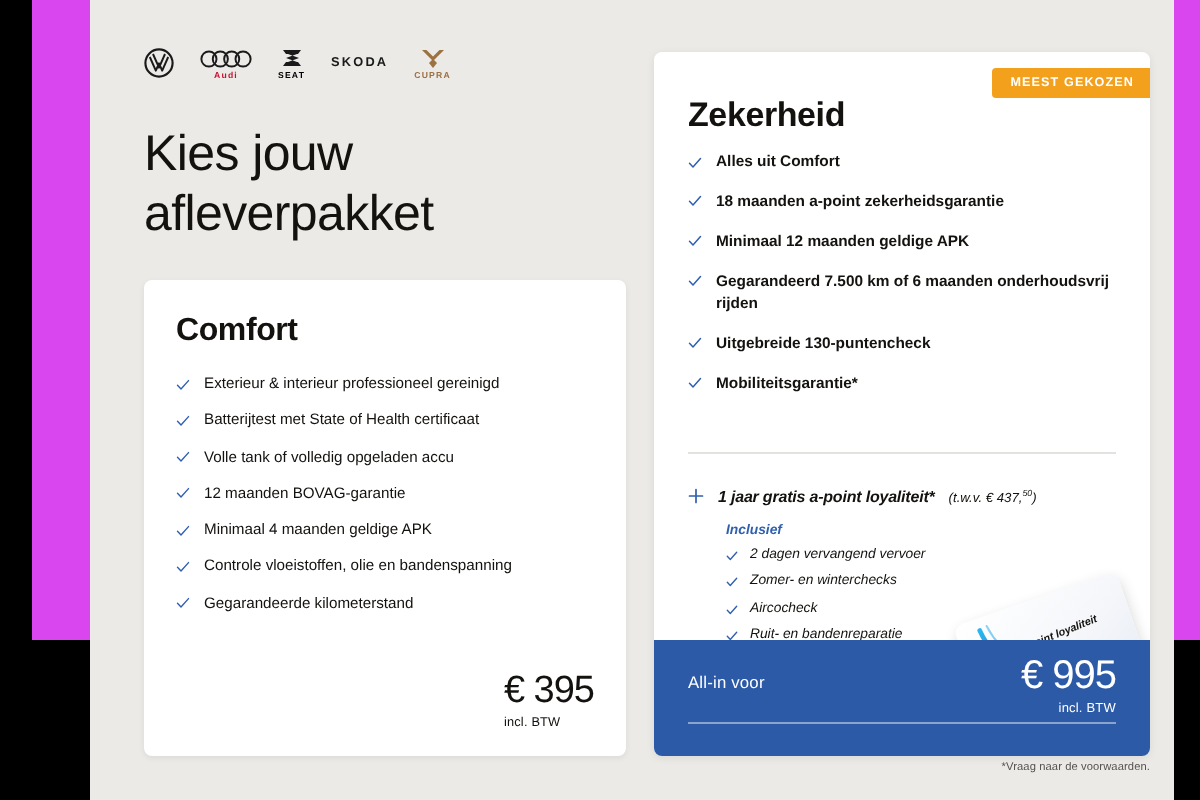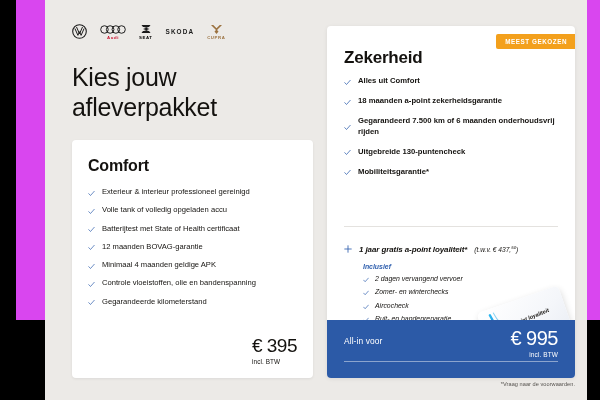--- a/index.html
+++ b/index.html
@@ -72,21 +72,21 @@
   #comfort-title {
     font-size:16px;
     font-weight:700;
     color:#14120f;
     letter-spacing:-0.2px;
     margin-bottom:12px;
   }
   .feat-list { list-style:none; }
   .feat {
     display:flex;
-    align-items:center;
+    align-items:flex-start;
     gap:7px;
     margin-bottom:7.5px;
   }
   .feat-text {
     font-size:7.6px;
     line-height:1.42;
     color:#14120f;
   }
   .check {
     flex:0 0 auto;
@@ -330,29 +330,29 @@
                 </svg>
             </span>
             <span class="feat-text">Exterieur &amp; interieur professioneel gereinigd</span>
           </li>
           <li class="feat">
             <span class="check">
               <svg width="7" height="7" viewBox="0 0 14 14">
                   <path d="M1.5 7.3 L5 11 L12.5 2.6" fill="none" stroke="#2f5fae" stroke-width="1.4" stroke-linecap="round" stroke-linejoin="round"></path>
                 </svg>
             </span>
+            <span class="feat-text">Batterijtest met State of Health certificaat</span>
+          </li>
+          <li class="feat">
+            <span class="check">
+              <svg width="7" height="7" viewBox="0 0 14 14">
+                  <path d="M1.5 7.3 L5 11 L12.5 2.6" fill="none" stroke="#2f5fae" stroke-width="1.4" stroke-linecap="round" stroke-linejoin="round"></path>
+                </svg>
+            </span>
             <span class="feat-text">Volle tank of volledig opgeladen accu</span>
-          </li>
-          <li class="feat">
-            <span class="check">
-              <svg width="7" height="7" viewBox="0 0 14 14">
-                  <path d="M1.5 7.3 L5 11 L12.5 2.6" fill="none" stroke="#2f5fae" stroke-width="1.4" stroke-linecap="round" stroke-linejoin="round"></path>
-                </svg>
-            </span>
-            <span class="feat-text">Batterijtest met State of Health certificaat</span>
           </li>
           <li class="feat">
             <span class="check">
               <svg width="7" height="7" viewBox="0 0 14 14">
                   <path d="M1.5 7.3 L5 11 L12.5 2.6" fill="none" stroke="#2f5fae" stroke-width="1.4" stroke-linecap="round" stroke-linejoin="round"></path>
                 </svg>
             </span>
             <span class="feat-text">12 maanden BOVAG-garantie</span>
           </li>
           <li class="feat">
@@ -402,20 +402,28 @@
           </span>
           <span class="feat-text">Alles uit Comfort</span>
         </li>
         <li class="feat">
           <span class="check">
             <svg width="7" height="7" viewBox="0 0 14 14">
                 <path d="M1.5 7.3 L5 11 L12.5 2.6" fill="none" stroke="#2f5fae" stroke-width="1.5" stroke-linecap="round" stroke-linejoin="round"></path>
               </svg>
           </span>
           <span class="feat-text">18 maanden a-point zekerheidsgarantie</span>
+        </li>
+        <li class="feat">
+          <span class="check">
+            <svg width="7" height="7" viewBox="0 0 14 14">
+                <path d="M1.5 7.3 L5 11 L12.5 2.6" fill="none" stroke="#2f5fae" stroke-width="1.5" stroke-linecap="round" stroke-linejoin="round"></path>
+              </svg>
+          </span>
+          <span class="feat-text">Minimaal 12 maanden geldige APK</span>
         </li>
         <li class="feat">
           <span class="check">
             <svg width="7" height="7" viewBox="0 0 14 14">
                 <path d="M1.5 7.3 L5 11 L12.5 2.6" fill="none" stroke="#2f5fae" stroke-width="1.5" stroke-linecap="round" stroke-linejoin="round"></path>
               </svg>
           </span>
           <span class="feat-text">Gegarandeerd 7.500 km of 6 maanden onderhoudsvrij rijden</span>
         </li>
         <li class="feat">

